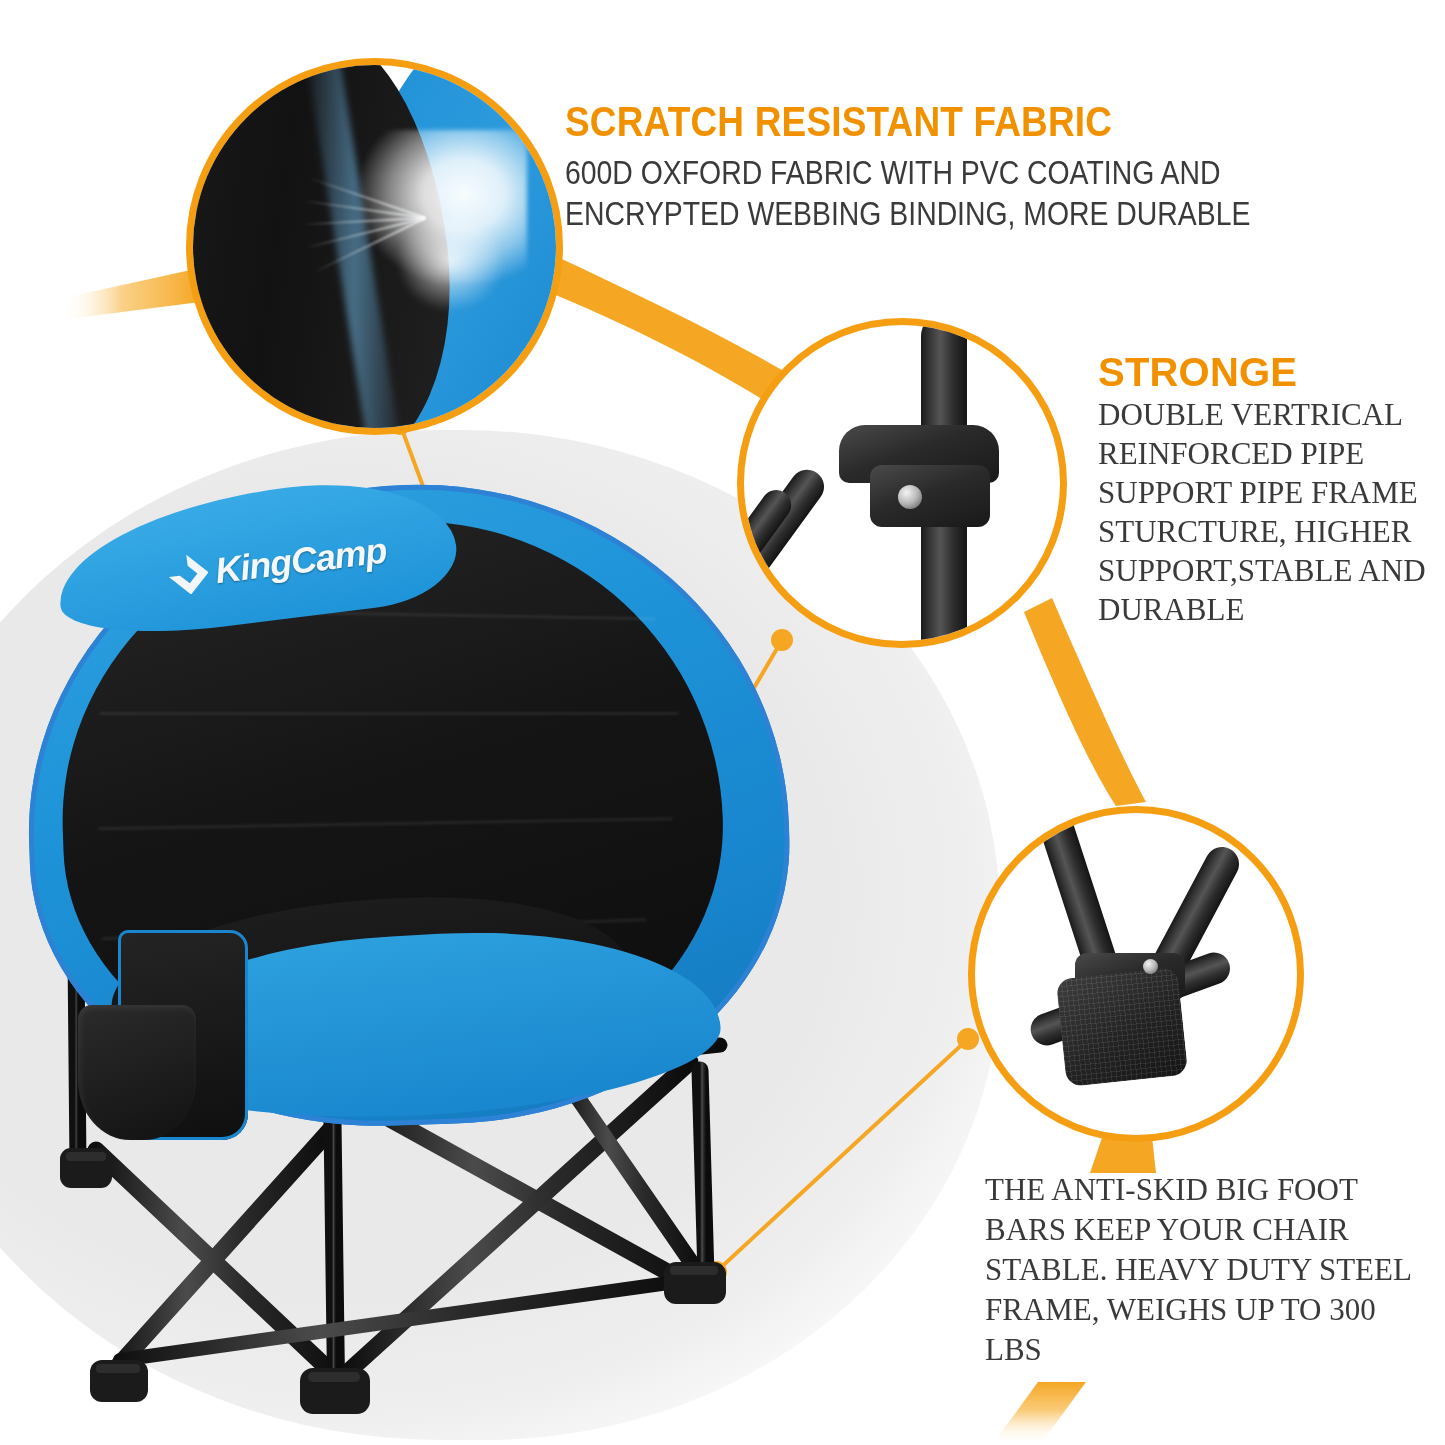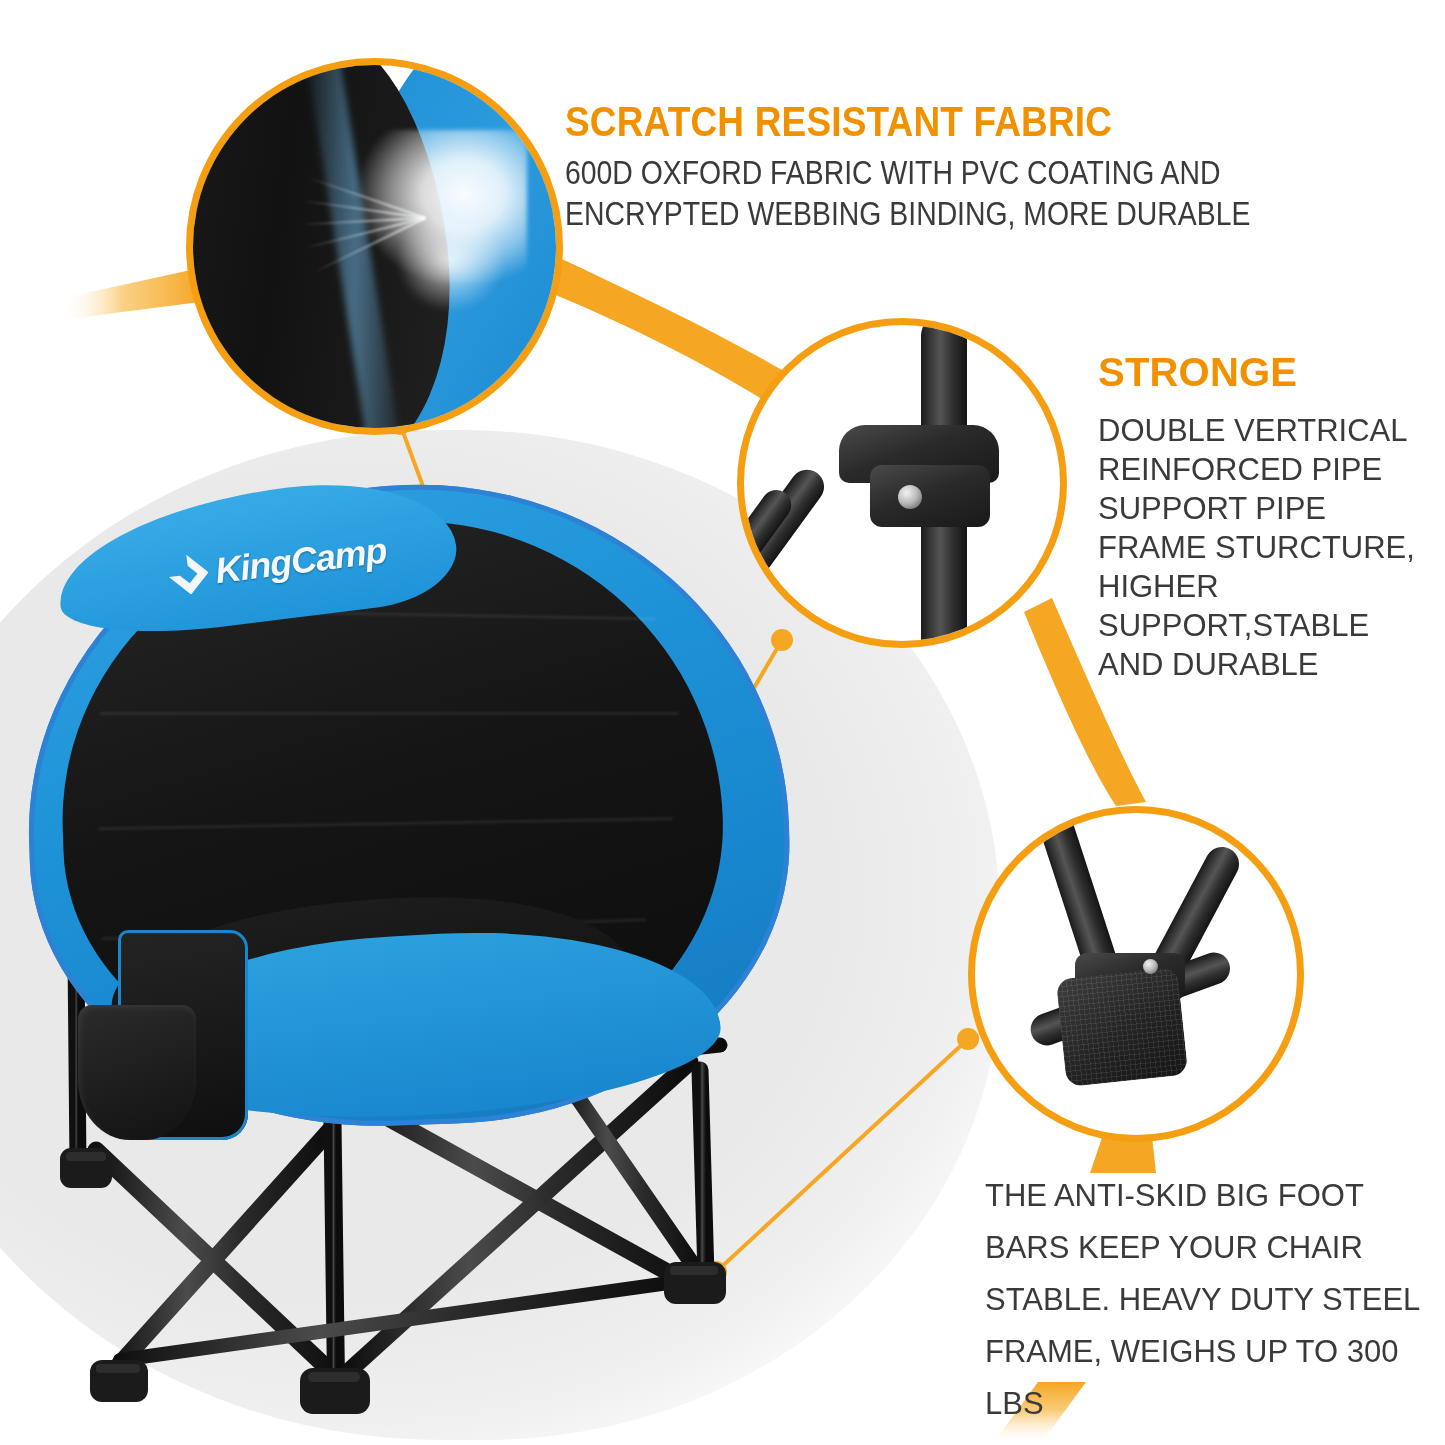--- a/index.html
+++ b/index.html
@@ -90,39 +90,39 @@
       repeating-linear-gradient(90deg,rgba(255,255,255,.08) 0 1px,rgba(0,0,0,0) 1px 5px),
       linear-gradient(150deg,#3d3d3d,#232323 55%,#151515);
     border-radius:16px;
   }
 
   
   .block{position:absolute;}
   .heading{
     color:#F29100;font-weight:bold;letter-spacing:.2px;margin:0 0 6px 0;
   }
-  .body{color:#3A3A3A;margin:0;}
+  .body{color:#3A3A3A;margin:0;font-family:Liberation Serif, serif;}
 
   #txt-fabric{left:565px;top:96px;width:850px;}
   #txt-fabric .heading{
     font-family:"Liberation Sans Narrow","Liberation Sans",sans-serif;
     font-size:43px;line-height:50px;transform:scaleX(.86);transform-origin:0 50%;
   }
   #txt-fabric .body{
     font-family:"Liberation Sans Narrow","Liberation Sans",sans-serif;
     font-size:33px;line-height:41px;transform:scaleX(.86);transform-origin:0 50%;
   }
 
   #txt-frame{left:1098px;top:350px;width:330px;}
   #txt-frame .heading{font-size:40px;line-height:45px;}
   #txt-frame .body{font-size:31px;line-height:39px;}
 
   #txt-foot{left:985px;top:1170px;width:450px;}
   #txt-foot .heading{font-size:41px;line-height:47px;margin-bottom:8px;}
-  #txt-foot .body{font-size:31px;line-height:52px;}
+  #txt-foot .body{font-size:31px;line-height:40px;}
 
   
   #chair{position:absolute;left:0px;top:430px;width:900px;height:1010px;}
   .c-abs{position:absolute;}
 
   .shell-blue{
     position:absolute;left:28px;top:55px;width:760px;height:640px;
     background:linear-gradient(160deg,#30A3E0 0%,#1E93D8 38%,#1886CE 70%,#1477BA 100%);
     border-radius:52% 50% 46% 48% / 55% 56% 44% 44%;
     box-shadow:inset 0 0 0 5px #2E82D6;
@@ -342,21 +342,21 @@
       <div class="rivet" style="left:168px;top:146px;width:15px;height:15px;"></div>
     </div>
   </div>
 
   <div class="block" id="txt-fabric">
     <div class="heading">SCRATCH RESISTANT FABRIC</div>
     <div class="body">600D OXFORD FABRIC WITH PVC COATING AND ENCRYPTED WEBBING BINDING, MORE DURABLE</div>
   </div>
 
   <div class="block" id="txt-frame">
-    <div class="heading" style="margin-bottom:16px">STRONGE</div>
+    <div class="heading" style="margin-bottom:0">STRONGE</div>
     <div class="body">DOUBLE VERTRICAL REINFORCED PIPE SUPPORT PIPE FRAME STURCTURE, HIGHER SUPPORT,STABLE AND DURABLE</div>
   </div>
 
   <div class="block" id="txt-foot">
     <div class="body">THE ANTI-SKID BIG FOOT BARS KEEP YOUR CHAIR STABLE. HEAVY DUTY STEEL FRAME, WEIGHS UP TO 300 LBS</div>
   </div>
 
 </div>
 
 </body></html>

